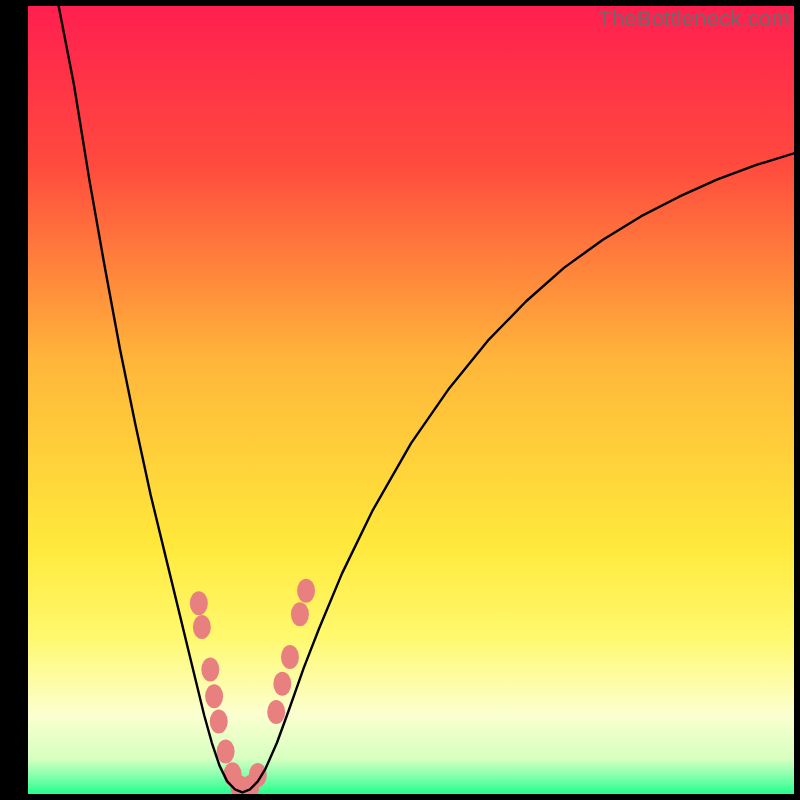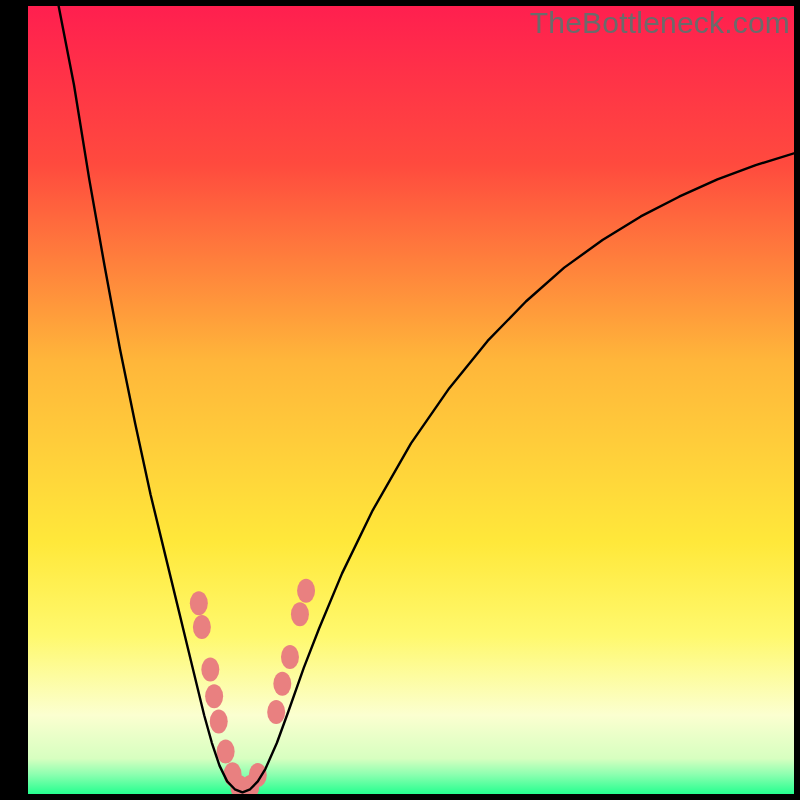--- a/index.html
+++ b/index.html
@@ -24,21 +24,21 @@
     left: 0;
     top: 0;
     width: 766px;
     height: 788px;
   }
   .watermark {
     position: absolute;
     top: 6px;
     right: 10px;
     color: #6b6b6b;
-    font-size: 30px;
+    font-size: 22px;
     font-weight: 500;
     letter-spacing: 0.2px;
     user-select: none;
   }
   svg {
     display: block;
   }
 </style>
 </head>
 <body>

